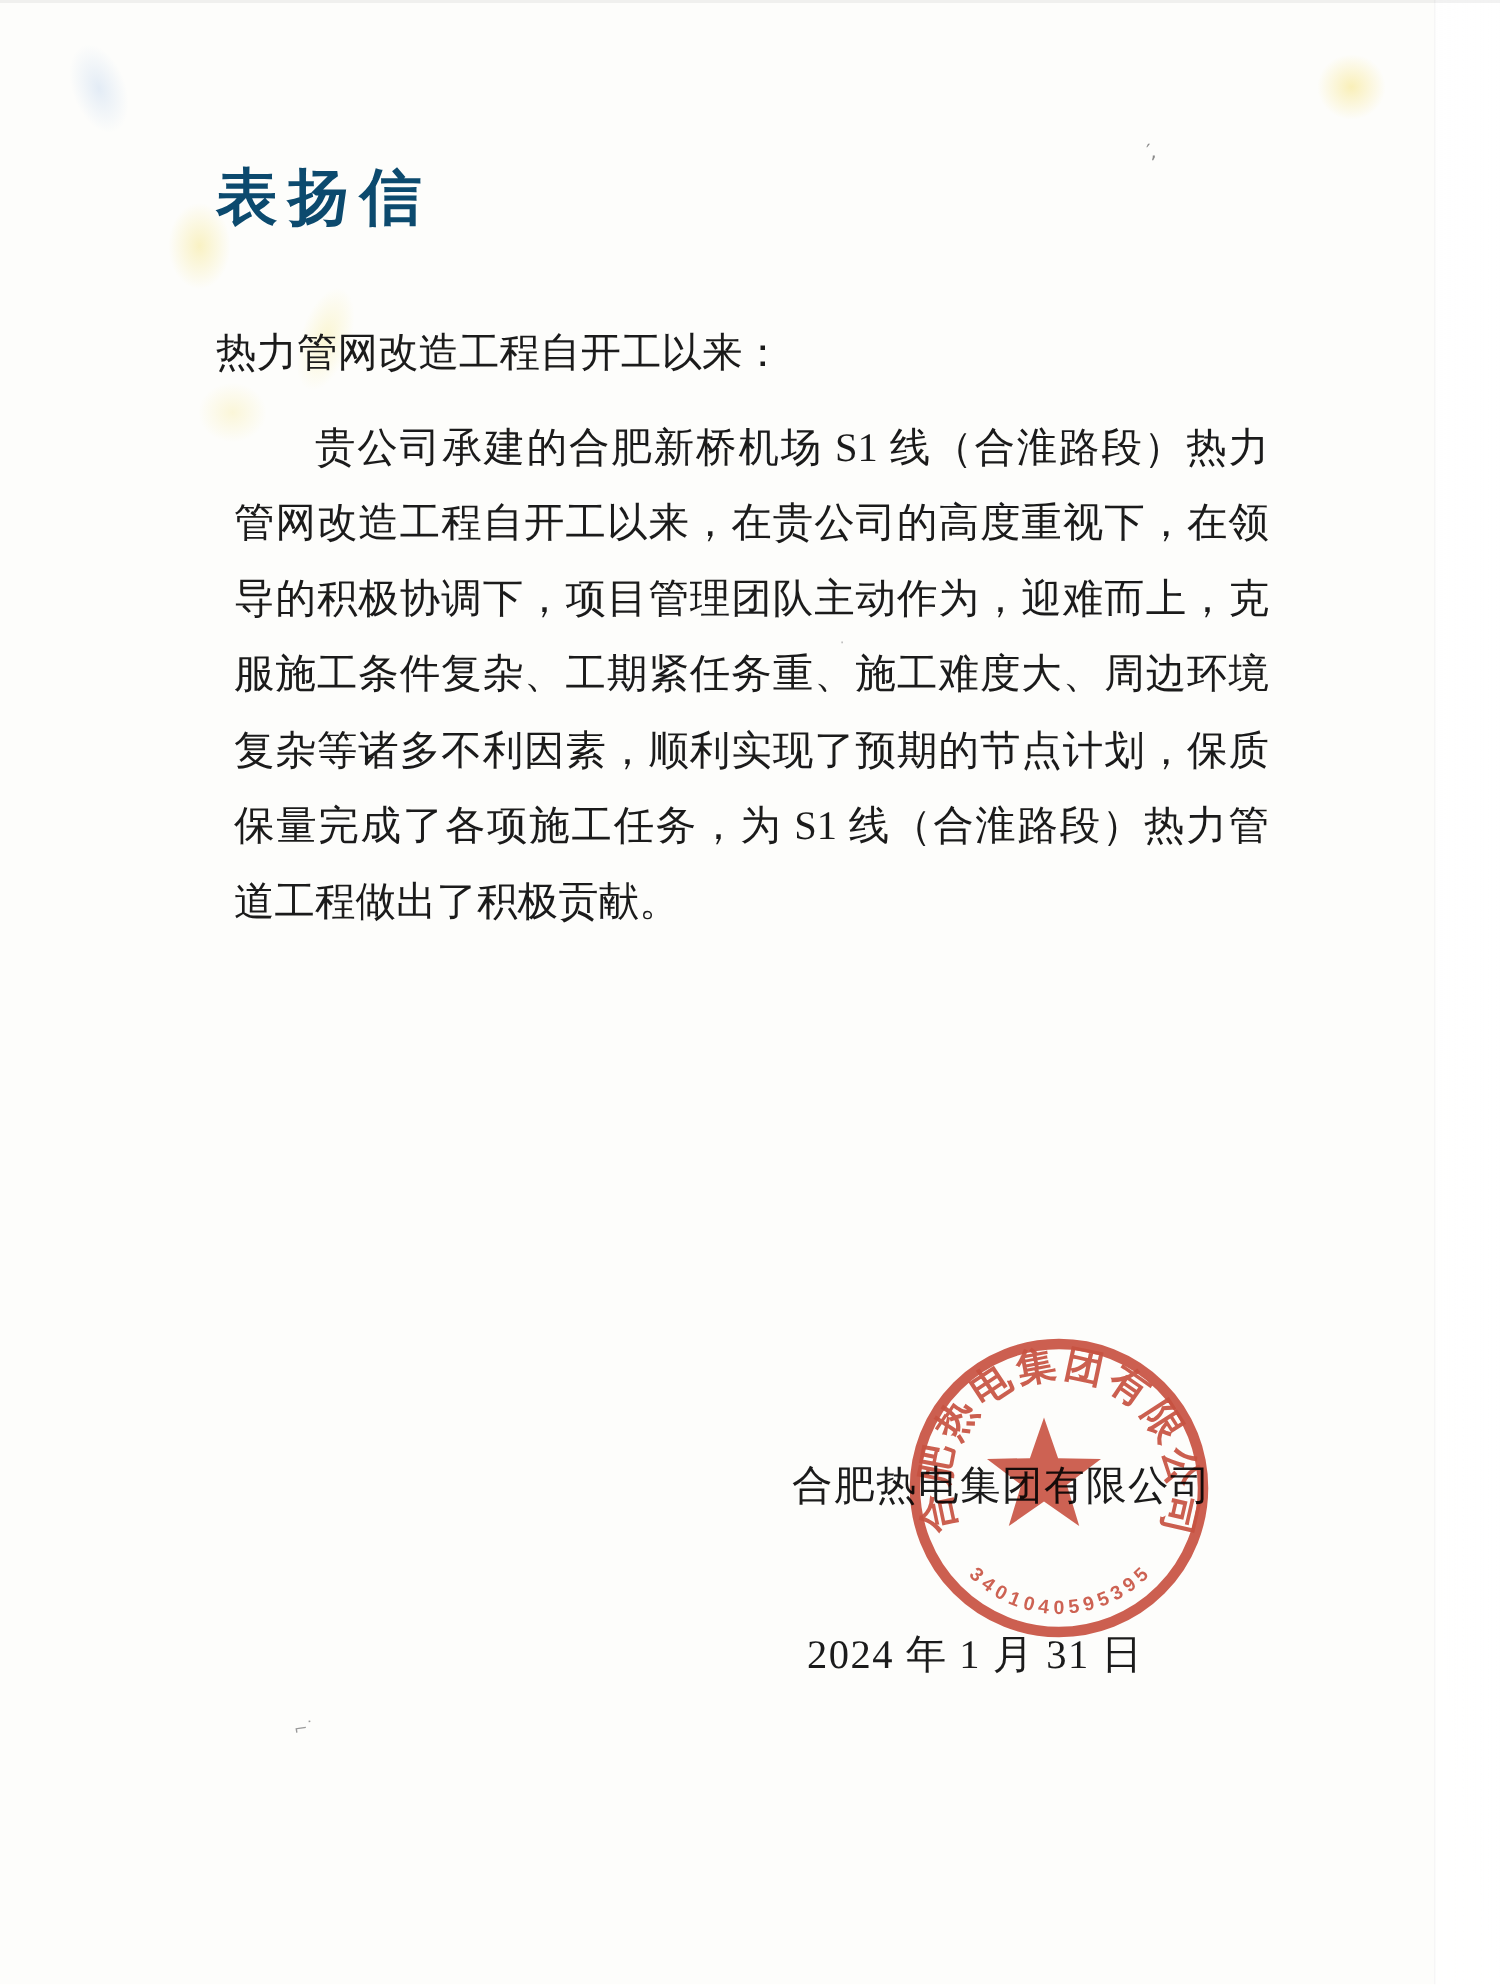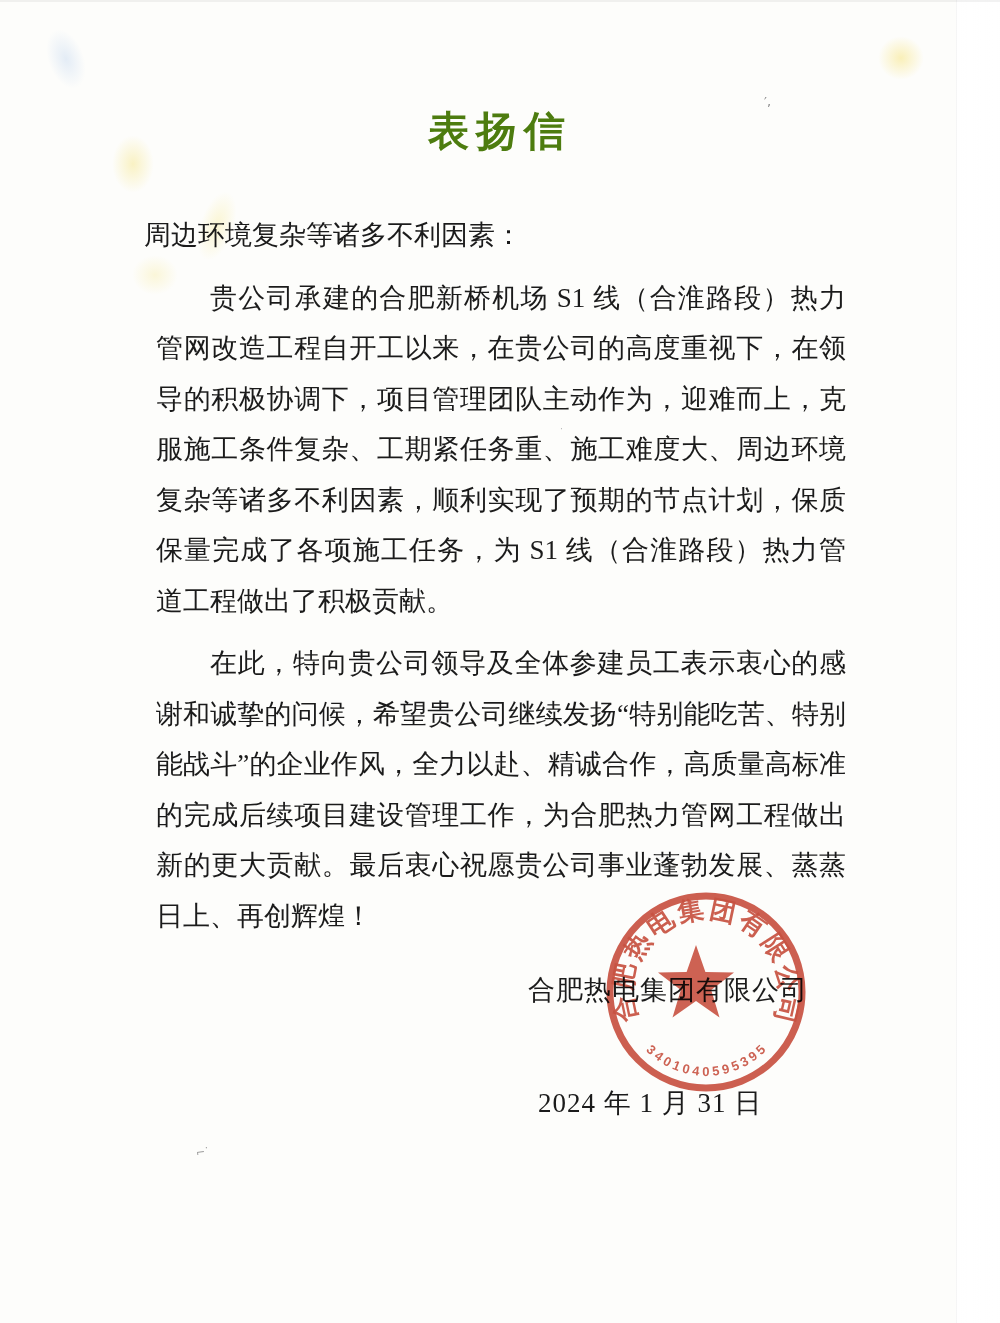--- a/index.html
+++ b/index.html
@@ -36,24 +36,24 @@
   .smudge.blue1{left:48px;top:28px;width:36px;height:62px;
     background:radial-gradient(ellipse at center, rgba(150,185,230,0.25), rgba(150,185,230,0) 70%);transform:rotate(-20deg);}
   .mark{position:absolute;color:#8a8a8a;pointer-events:none;
     font-family:"DejaVu Sans",sans-serif;}
   .mark.m1{left:764px;top:94px;font-size:13px;}
   .mark.m2{left:560px;top:424px;font-size:9px;color:#b5b5b5;}
   .mark.m3{left:196px;top:1146px;font-size:11px;color:#9a9a9a;transform:rotate(-8deg);letter-spacing:-1px;}
 
   .title{
     position:absolute;left:144px;top:104px;width:712px;
-    text-align:center;
+    text-align:left;
     font-family:"Liberation Sans","DejaVu Sans",sans-serif;
     font-weight:bold;font-size:41px;letter-spacing:7px;
-    color:#4d7c0f;
+    color:#0c4a6e;
   }
   .letter-body{
     position:absolute;left:144px;top:210px;width:714px;
     font-size:27px;line-height:50.5px;color:#1b1b1b;
   }
   .salutation{
     margin:0 0 6px 0;font-weight:500;
   }
   .para{
     margin:12px;text-indent:2em;
@@ -89,23 +89,22 @@
   <div class="smudge yellow3"></div>
   <div class="smudge yellow4"></div>
   <div class="smudge blue1"></div>
   <div class="mark m1">′,</div>
   <div class="mark m2">·</div>
   <div class="mark m3">⌐˙</div>
 
   <div class="title">表扬信</div>
 
   <div class="letter-body">
-    <p class="salutation">周边环境复杂等诸多不利因素：</p>
+    <p class="salutation">热力管网改造工程自开工以来：</p>
     <p class="para">贵公司承建的合肥新桥机场 S1 线（合淮路段）热力管网改造工程自开工以来，在贵公司的高度重视下，在领导的积极协调下，项目管理团队主动作为，迎难而上，克服施工条件复杂、工期紧任务重、施工难度大、周边环境复杂等诸多不利因素，顺利实现了预期的节点计划，保质保量完成了各项施工任务，为 S1 线（合淮路段）热力管道工程做出了积极贡献。</p>
-    <p class="para">在此，特向贵公司领导及全体参建员工表示衷心的感谢和诚挚的问候，希望贵公司继续发扬“特别能吃苦、特别能战斗”的企业作风，全力以赴、精诚合作，高质量高标准的完成后续项目建设管理工作，为合肥热力管网工程做出新的更大贡献。最后衷心祝愿贵公司事业蓬勃发展、蒸蒸日上、再创辉煌！</p>
   </div>
 
   <div class="sig-company">合肥热电集团有限公司</div>
   <div class="sig-date">2024 年 1 月 31 日</div>
 
   <svg class="seal" viewBox="0 0 220 220" xmlns="http://www.w3.org/2000/svg">
     <defs>
       <path id="arcTop" d="M 42.9 141.3 A 74 74 0 1 1 177.1 141.3" fill="none"></path>
       <path id="arcBottom" d="M 45.7 164 A 84 84 0 0 0 174.3 164" fill="none"></path>
     </defs>

